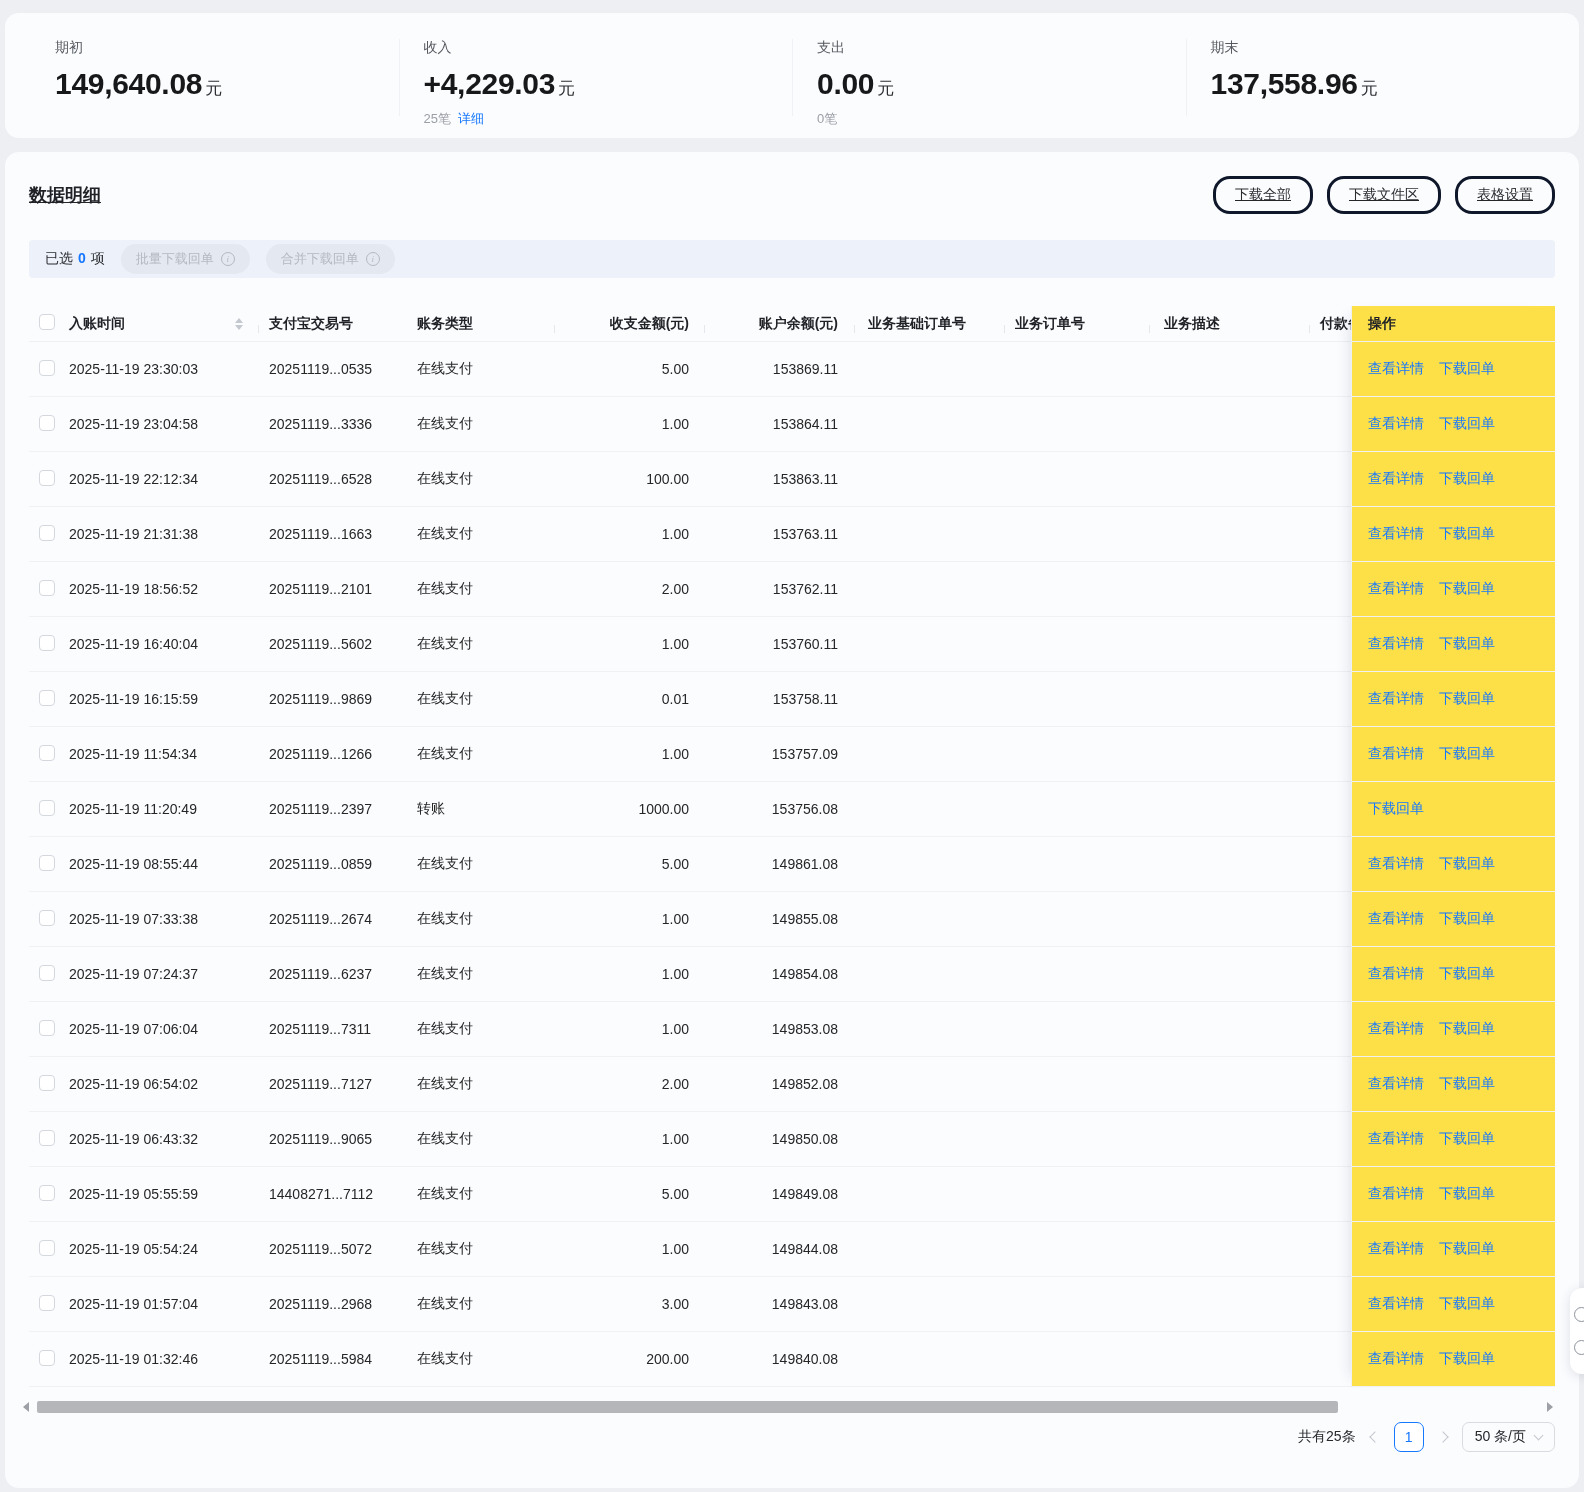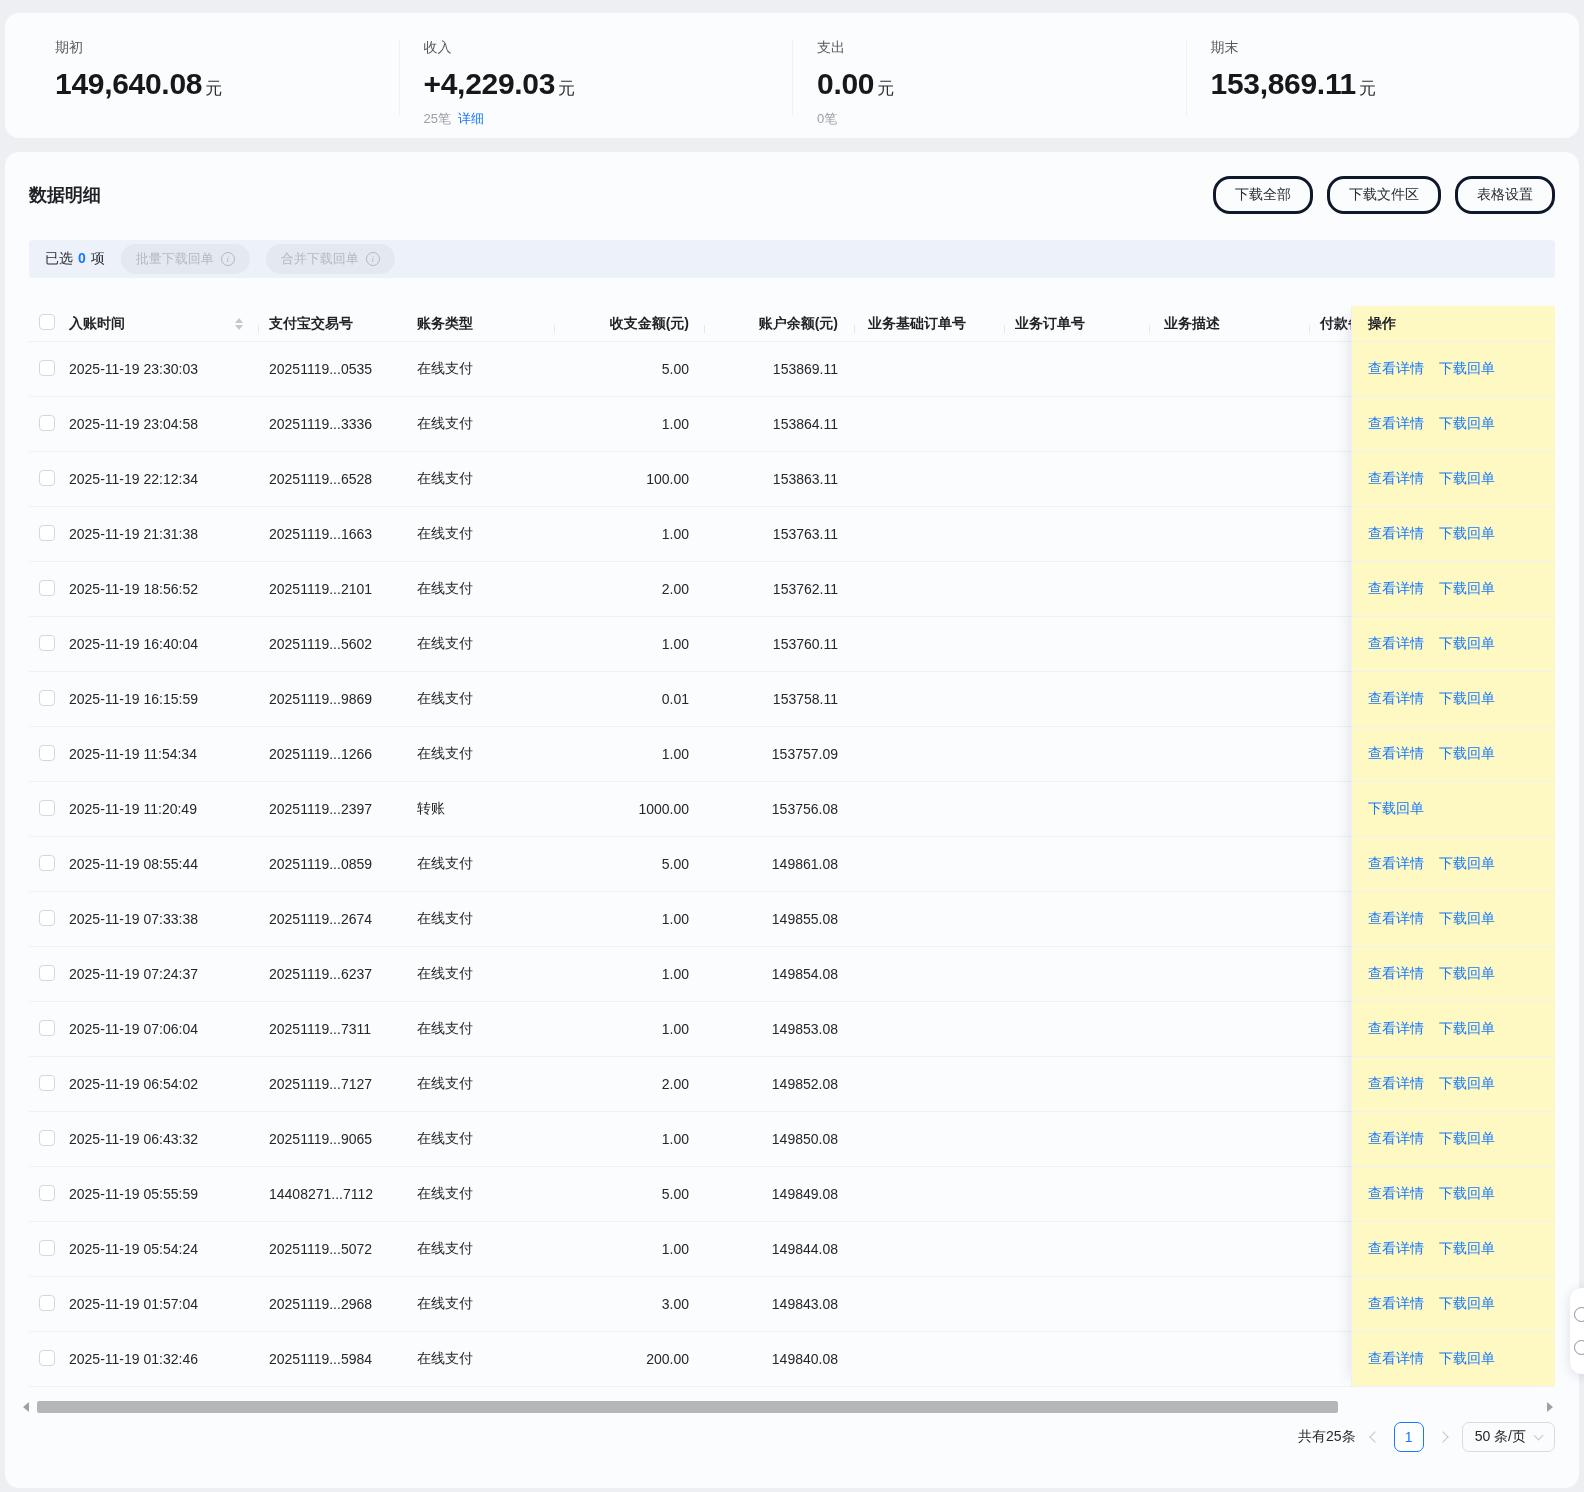--- a/index.html
+++ b/index.html
@@ -21,21 +21,21 @@
   .sum-col { width:25%; padding-left:24px; }
   .sum-col.first { padding-left:50px; }
   .sum-col + .sum-col { border-left:1px solid #eff1f4; }
   .sum-label { font-size:14px; color:#55595f; }
   .sum-value { margin-top:10px; font-size:30px; font-weight:700; color:#17181a; letter-spacing:-0.3px; }
   .sum-value .unit { font-size:17px; font-weight:400; margin-left:3px; color:#2a2c30; }
   .sum-sub { margin-top:9px; font-size:13px; color:#9a9ea6; display:flex; gap:7px; }
   .sum-sub .link { color:#1677ff; cursor:pointer; }
   
   .main { top:152px; bottom:4px; padding:24px; }
-  .panel-head { display:flex; justify-content:space-between; align-items:center; }
+  .panel-head { display:flex; justify-content:space-between; align-items:center;text-decoration:underline; }
   .panel-title { font-size:18px; font-weight:700; color:#1f2126; }
   .head-actions { display:flex; gap:14px; }
   .pill-btn {
     border:3px solid #0f172a; background:#fbfcfe; border-radius:17px;
     padding:7px 19px; font-size:14px; color:#2a2c30; cursor:pointer;
     font-family:inherit;
   }
   
   .sel-bar {
     margin-top:26px; background:#edf1f9; border-radius:4px; height:38px;
@@ -78,21 +78,21 @@
     width:16px; height:16px; border:1px solid #d4d7dd; border-radius:4px;
     background:#fff; display:inline-block; cursor:pointer;
   }
   .sorter { margin-left:auto; margin-right:16px; display:inline-flex; flex-direction:column; gap:2px; }
   .sorter i { display:block; width:0; height:0; border-left:4px solid transparent; border-right:4px solid transparent; }
   .sorter .up { border-bottom:5px solid #c4c8cf; }
   .sorter .down { border-top:5px solid #c4c8cf; }
   
   .op-col {
     position:absolute; top:0; right:0; width:204px; bottom:0;
-    background:#fef9c3; border-left:1px solid #eef0f3;
+    background:#fde047; border-left:1px solid #eef0f3;
     box-shadow:-10px 0 14px -10px rgba(15,35,72,.14);
   }
   .op-head { height:36px; display:flex; align-items:center; padding-left:16px; font-weight:700; font-size:14px; color:#1f2126; border-bottom:1px solid #eef0f3; }
   .op-cell { height:55px; display:flex; align-items:center; gap:15px; padding-left:16px; border-bottom:1px solid #f0f1f4;text-align:center; }
   .op-link { color:#1677ff; font-size:14px; cursor:pointer; white-space:nowrap; }
   
   .hscroll { margin-top:13px; height:14px; display:flex; align-items:center; position:relative; }
   .sb-arrow { width:0; height:0; cursor:pointer; }
   .sb-arrow.left  { border-top:5px solid transparent; border-bottom:5px solid transparent; border-right:6px solid #9da0a6; margin-left:-6px; }
   .sb-arrow.right { border-top:5px solid transparent; border-bottom:5px solid transparent; border-left:6px solid #9da0a6; position:absolute; right:2px; }
@@ -139,21 +139,21 @@
   </div>
   <div class="sum-col">
     <div class="sum-label">支出</div>
     <div class="sum-value"><span>0.00</span><span class="unit">元</span></div>
     <div class="sum-sub">
       <span>0笔</span>
     </div>
   </div>
   <div class="sum-col">
     <div class="sum-label">期末</div>
-    <div class="sum-value"><span>153,869.11</span><span class="unit">元</span></div>
+    <div class="sum-value"><span>137,558.96</span><span class="unit">元</span></div>
   </div>
 </div>
 
 <div class="card main">
 
   <div class="panel-head">
     <div class="panel-title">数据明细</div>
     <div class="head-actions">
       <button class="pill-btn">下载全部</button>
       <button class="pill-btn">下载文件区</button>

